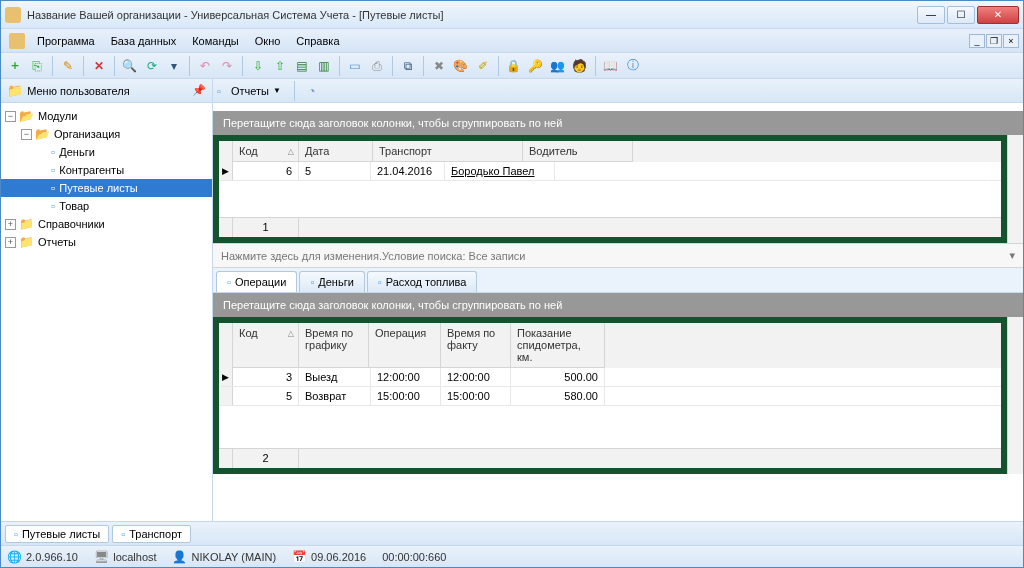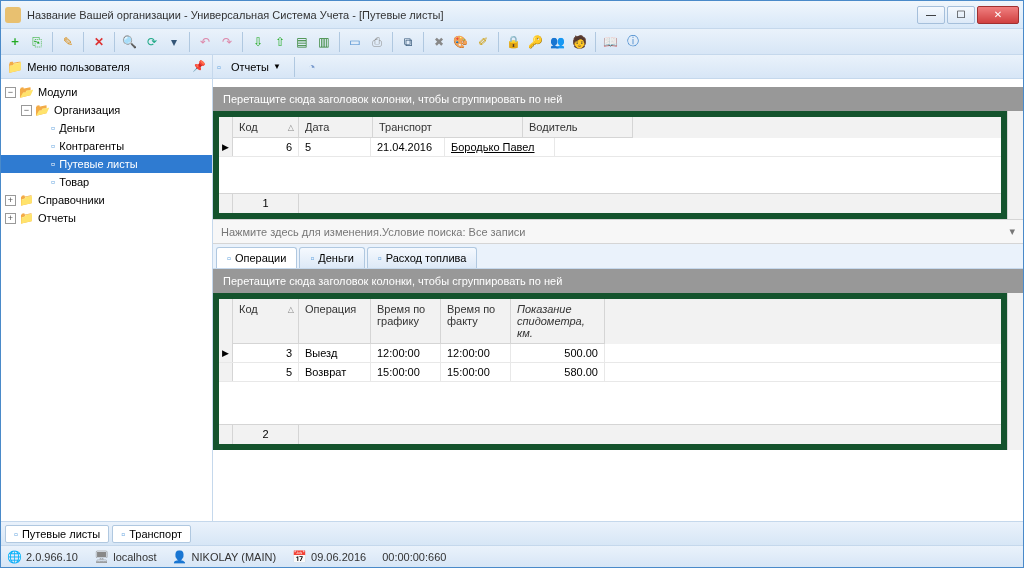--- a/index.html
+++ b/index.html
@@ -68,20 +68,33 @@
   <div class="titlebar">
     <div class="tb-icon"></div>
     <div class="tb-title">Название Вашей организации - Универсальная Система Учета - [Путевые листы]</div>
     <div class="tb-btns">
       <div class="tb-btn">—</div>
       <div class="tb-btn">☐</div>
       <div class="tb-btn tb-close">✕</div>
     </div>
   </div>
 
+  <div class="menubar">
+    <span style="width:16px;height:16px;background:#e8c070;border-radius:2px;margin:0 4px;"></span>
+    <div class="mi">Программа</div>
+    <div class="mi">База данных</div>
+    <div class="mi">Команды</div>
+    <div class="mi">Окно</div>
+    <div class="mi">Справка</div>
+    <div class="mdi-btns">
+      <div class="mdi-btn">_</div>
+      <div class="mdi-btn">❐</div>
+      <div class="mdi-btn">×</div>
+    </div>
+  </div>
 
   <div class="toolbar">
     <div class="tbtn" style="color:#2a2;font-weight:bold;">＋</div>
     <div class="tbtn" style="color:#2a2;">⎘</div>
     <div class="sep"></div>
     <div class="tbtn" style="color:#d88400;">✎</div>
     <div class="sep"></div>
     <div class="tbtn" style="color:#d33;font-weight:bold;">✕</div>
     <div class="sep"></div>
     <div class="tbtn" style="color:#357;">🔍</div>
@@ -225,24 +238,24 @@
           </div>
       </div>
 
       <div class="groupbar2">Перетащите сюда заголовок колонки, чтобы сгруппировать по ней</div>
 
       <div class="gridwrap">
         <div class="gridbody grid">
           <div class="grid-hdr">
             <div class="rowind"></div>
             <div class="gh" style="width:66px;"><span>Код</span><span class="sortmark">△</span></div>
+            <div class="gh" style="width:70px;">Время по графику</div>
             <div class="gh" style="width:72px;">Операция</div>
-            <div class="gh" style="width:70px;">Время по графику</div>
             <div class="gh" style="width:70px;">Время по факту</div>
-            <div class="gh" style="width:94px;font-style:italic;">Показание спидометра, км.</div>
+            <div class="gh" style="width:94px;">Показание спидометра, км.</div>
           </div>
           <div class="grid-row">
             <div class="rowind">▶</div>
             <div class="gd ar" style="width:66px;">3</div>
             <div class="gd" style="width:72px;">Выезд</div>
             <div class="gd" style="width:70px;">12:00:00</div>
             <div class="gd" style="width:70px;">12:00:00</div>
             <div class="gd ar" style="width:94px;">500.00</div>
           </div>
           <div class="grid-row">

